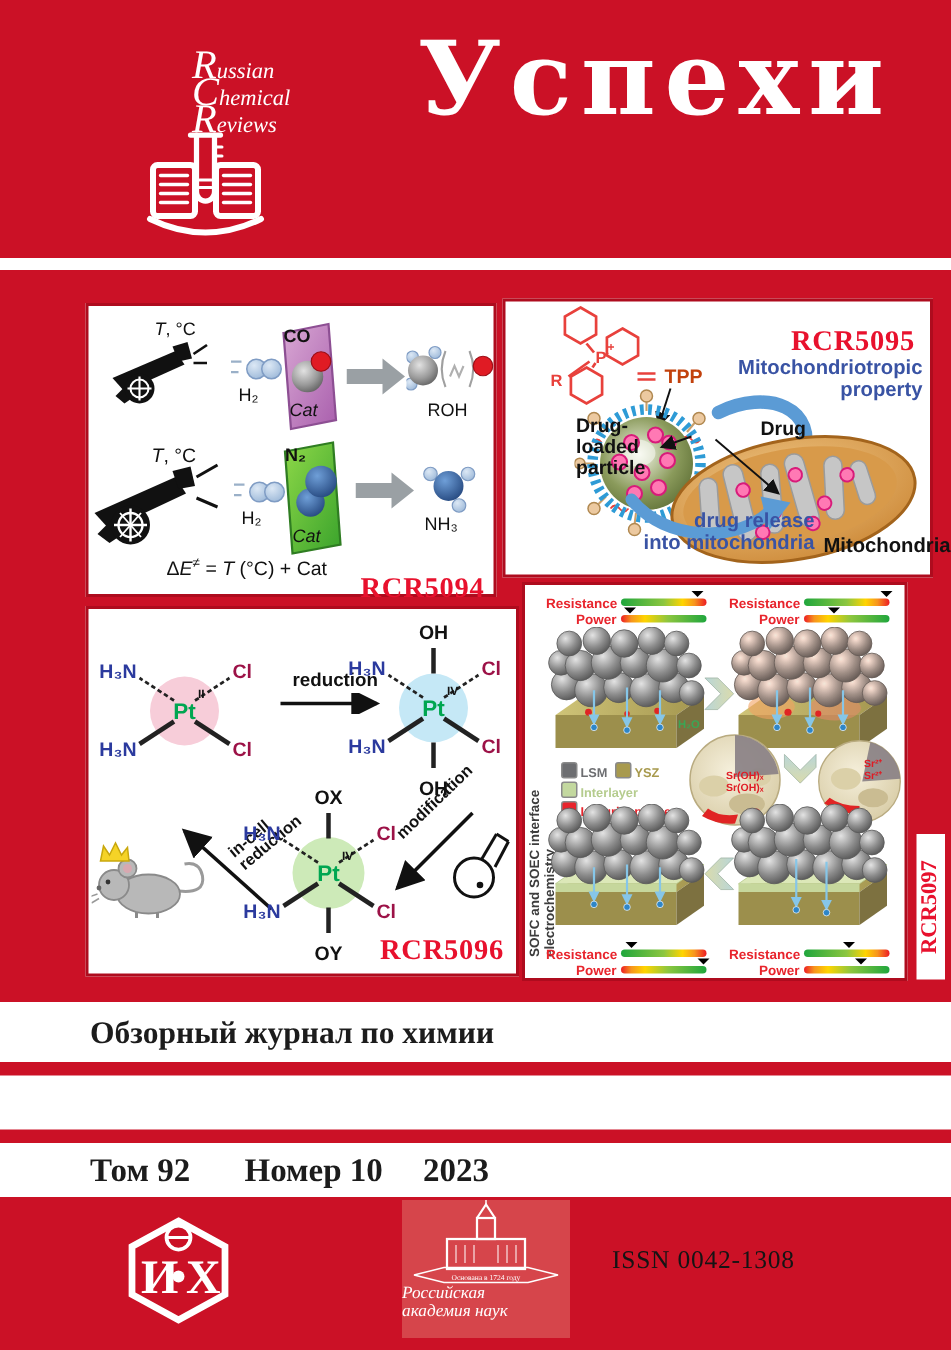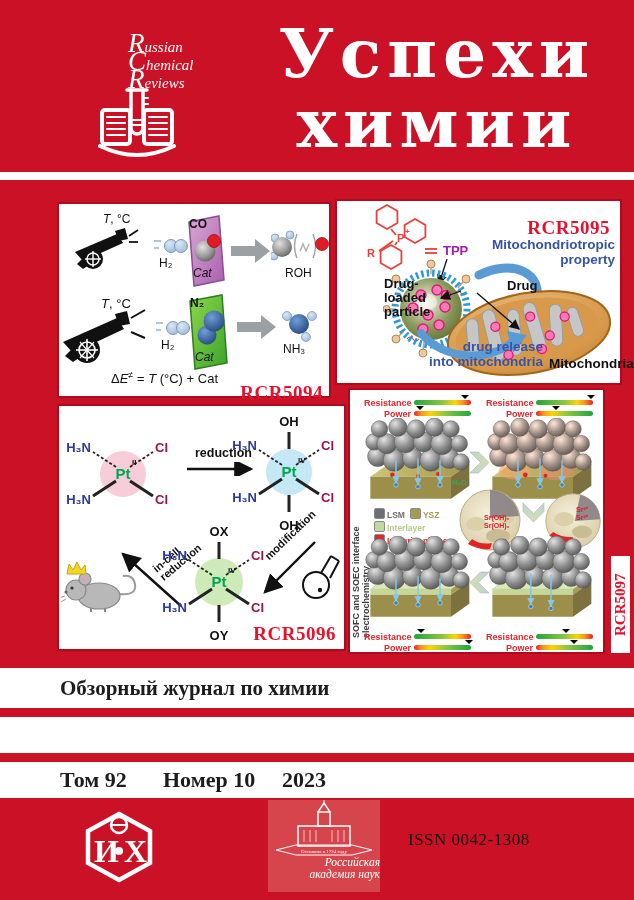--- a/index.html
+++ b/index.html
@@ -29,21 +29,21 @@
   .rcr{font-family:"Liberation Serif",serif;font-weight:bold;font-size:19px;color:#e8112d;
        letter-spacing:.5px;white-space:nowrap;margin-top:12px;}
   .lab{font-size:12px;color:#111;white-space:nowrap;}
   .it{font-style:italic;}
   .sup{font-size:9px;vertical-align:super;}
   .bold{font-weight:bold;}
 
   
   .blue-t{color:#3953a4;font-weight:bold;font-size:13.5px;line-height:15px;text-align:right;}
   .blk-t{color:#111;font-weight:bold;font-size:13px;line-height:14px;margin-left:44px;}
-  .tpp-lab{color:#a21caf;font-weight:bold;font-size:13px;}
+  .tpp-lab{color:#c2410c;font-weight:bold;font-size:13px;}
 
   
   .arrow-lab{font-weight:bold;font-size:12.5px;color:#111;white-space:nowrap;}
   .rot-lab{font-weight:bold;font-size:11px;line-height:11px;color:#111;white-space:nowrap;}
 
   
   .side-text{position:absolute;left:1px;top:34px;height:214px;writing-mode:vertical-rl;
              transform:rotate(180deg);font-size:9px;font-weight:bold;color:#3d3d3d;line-height:10px;}
   .bar-row{position:absolute;white-space:nowrap;height:10px;}
   .bar-lab{display:inline-block;width:47px;text-align:right;font-weight:bold;font-size:9px;
@@ -70,21 +70,21 @@
       color:#e8112d;text-align:center;line-height:19px;}
 
   
   .subtitle-text{position:absolute;left:60px;top:0;line-height:40px;font-family:"Liberation Serif",serif;
       font-weight:bold;font-size:21px;color:#1c1c1c;}
   .vol-text{position:absolute;top:0;line-height:36px;font-family:"Liberation Serif",serif;
       font-weight:bold;font-size:22px;color:#1c1c1c;}
 
   
   .ras-block{position:absolute;left:268px;top:800px;width:112px;height:92px;background:#d6454b;}
-  .ras-script{position:absolute;left:0;top:56px;width:112px;text-align:right;color:#fff;
+  .ras-script{position:absolute;left:0;top:56px;width:112px;text-align:left;color:#fff;
       font-family:"Liberation Serif",serif;font-style:italic;font-size:11.5px;line-height:12px;}
   .issn{position:absolute;left:408px;top:830px;font-family:"Liberation Serif",serif;font-size:17px;
       color:#141414;letter-spacing:.5px;}
 </style>
 </head>
 <body>
 
 <svg width="0" height="0" style="position:absolute" aria-hidden="true">
   <defs>
     <radialGradient id="gGray" cx="38%" cy="32%" r="75%">
@@ -213,21 +213,20 @@
         <line x1="31" y1="6" x2="51" y2="6" stroke-width="3.5"></line>
         <line x1="47" y1="14" x2="52" y2="14" stroke-width="2"></line>
         <line x1="47" y1="20" x2="52" y2="20" stroke-width="2"></line>
         <line x1="47" y1="26" x2="52" y2="26" stroke-width="2"></line>
         <line x1="37" y1="36" x2="45" y2="36" stroke-width="2"></line>
         <line x1="37" y1="41" x2="45" y2="41" stroke-width="2"></line>
       </g>
     </svg>
     <div class="title-block">
       <div>Успехи</div>
-      <div>химии</div>
     </div>
   </div>
 
   <div class="band stripe-top"></div>
 
   <div class="panel" id="panel1">
     <span class="abs lab" style="left:44px;top:8px"><span class="it">T</span><span>, °C</span></span>
     <svg class="abs" style="left:14px;top:22px" width="66" height="44" viewBox="0 0 66 44">
       <polygon points="2,26 44,8 50,17 10,35" fill="#111"></polygon>
       <polygon points="42,5 52,2 55,13 46,15" fill="#111"></polygon>

